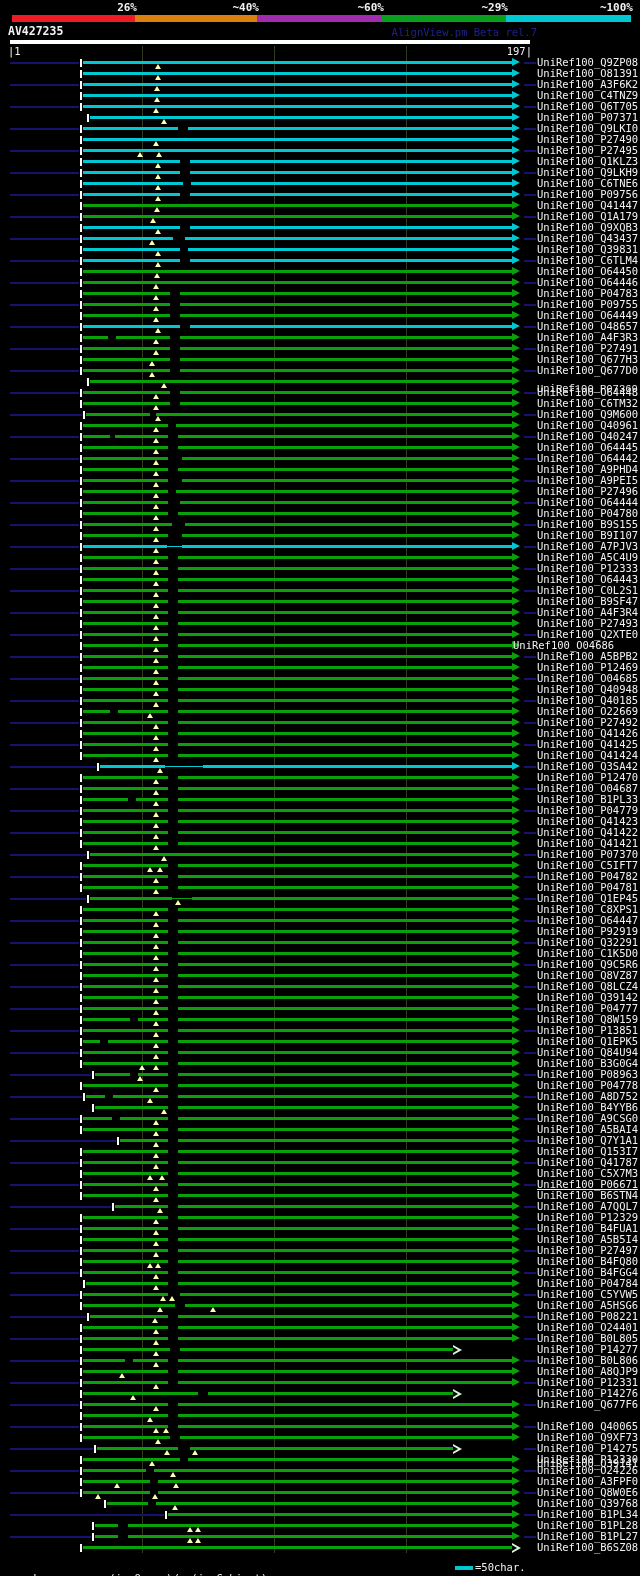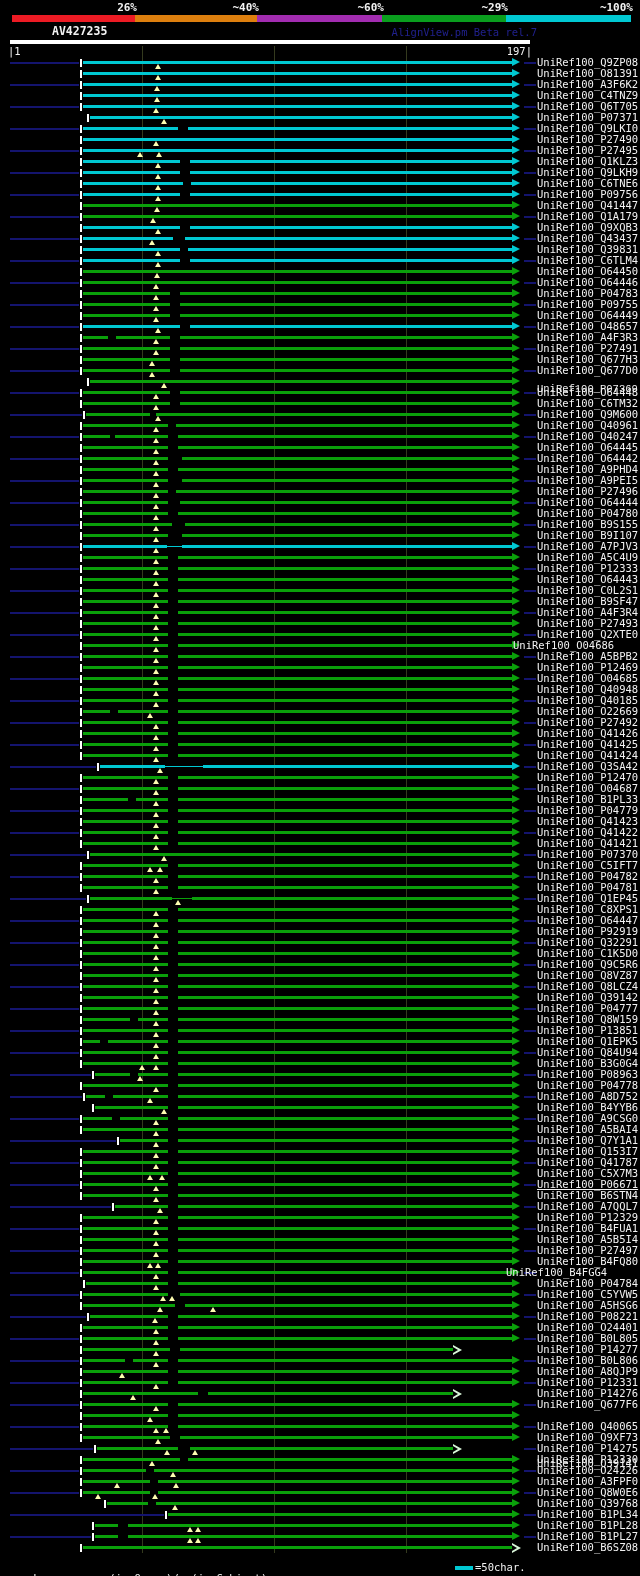--- a/index.html
+++ b/index.html
@@ -23,21 +23,21 @@
     </div>
 
   <div id="scale-bar">
       <div class="abs" style="left: 12px; top: 15px; width: 123px; height: 7px; background: rgb(237, 27, 36);"></div>
       <div class="abs" style="left: 135px; top: 15px; width: 122px; height: 7px; background: rgb(221, 127, 14);"></div>
       <div class="abs" style="left: 257px; top: 15px; width: 125px; height: 7px; background: rgb(162, 44, 176);"></div>
       <div class="abs" style="left: 382px; top: 15px; width: 124px; height: 7px; background: rgb(10, 158, 30);"></div>
       <div class="abs" style="left: 506px; top: 15px; width: 125px; height: 7px; background: rgb(0, 200, 210);"></div>
     </div>
 
-  <div class="abs txt bold" style="left:8px;top:26px;font-size:11.5px;margin-left:44px;">AV427235</div>
+  <div class="abs txt bold" style="left:8px;top:26px;font-size:11.5px;">AV427235</div>
   <div class="abs txt" style="right:103px;top:27px;color:#20208c;">AlignView.pm Beta rel.7</div>
 
   <div class="abs" style="left:10px;top:40px;width:520px;height:4px;background:#ffffff;"></div>
 
   <div class="abs txt" style="left:8px;top:46px;">|1</div>
   <div class="abs txt" style="right:108px;top:46px;">197|</div>
 
   <div id="plot">
       <div class="abs" style="left: 142px; top: 46px; width: 1px; height: 1507px; background: rgb(52, 58, 30);"></div>
       <div class="abs" style="left: 274px; top: 46px; width: 1px; height: 1507px; background: rgb(52, 58, 30);"></div>
@@ -925,21 +925,21 @@
       <div class="abs" style="left: 512px; top: 1257px; width: 0px; height: 0px; border-top: 4.5px solid transparent; border-bottom: 4.5px solid transparent; border-left: 8px solid rgb(10, 160, 10); background: transparent;"></div>
       <div class="abs txt" style="left: 537px; top: 1256px;">UniRef100_B4FQ80</div>
       <div class="abs" style="left: 0px; top: 1267px; width: 640px; height: 11px; position: absolute;"></div>
       <div class="abs" style="left: 10px; top: 1272px; width: 69px; height: 2px; background: rgb(20, 20, 110);"></div>
       <div class="abs" style="left: 524px; top: 1272px; width: 12px; height: 2px; background: rgb(20, 20, 110);"></div>
       <div class="abs" style="left: 80px; top: 1269px; width: 2px; height: 8px; background: rgb(255, 255, 255);"></div>
       <div class="abs" title="UniRef100_B4FGG4 (~80%)" style="left: 83px; top: 1271px; width: 429px; height: 3px; background: rgb(10, 160, 10);"></div>
       <div class="abs" style="left: 168px; top: 1270px; width: 10px; height: 5px; background: rgb(0, 0, 0);"></div>
       <div class="abs" style="left: 153px; top: 1274px; width: 0px; height: 0px; border-left: 3.5px solid transparent; border-right: 3.5px solid transparent; border-bottom: 5px solid rgb(253, 253, 176); background: transparent;"></div>
       <div class="abs" style="left: 512px; top: 1268px; width: 0px; height: 0px; border-top: 4.5px solid transparent; border-bottom: 4.5px solid transparent; border-left: 8px solid rgb(10, 160, 10); background: transparent;"></div>
-      <div class="abs txt" style="left: 506px; top: 1267px;">UniRef100_B4FGG4</div>
+      <div class="abs txt" style="left: 537px; top: 1267px;">UniRef100_B4FGG4</div>
       <div class="abs" style="left: 0px; top: 1278px; width: 640px; height: 11px; position: absolute;"></div>
       <div class="abs" style="left: 83px; top: 1280px; width: 2px; height: 8px; background: rgb(255, 255, 255);"></div>
       <div class="abs" title="UniRef100_P04784 (~80%)" style="left: 86px; top: 1282px; width: 426px; height: 3px; background: rgb(10, 160, 10);"></div>
       <div class="abs" style="left: 168px; top: 1281px; width: 10px; height: 5px; background: rgb(0, 0, 0);"></div>
       <div class="abs" style="left: 153px; top: 1285px; width: 0px; height: 0px; border-left: 3.5px solid transparent; border-right: 3.5px solid transparent; border-bottom: 5px solid rgb(253, 253, 176); background: transparent;"></div>
       <div class="abs" style="left: 512px; top: 1279px; width: 0px; height: 0px; border-top: 4.5px solid transparent; border-bottom: 4.5px solid transparent; border-left: 8px solid rgb(10, 160, 10); background: transparent;"></div>
       <div class="abs txt" style="left: 537px; top: 1278px;">UniRef100_P04784</div>
       <div class="abs" style="left: 0px; top: 1289px; width: 640px; height: 11px; position: absolute;"></div>
       <div class="abs" style="left: 10px; top: 1294px; width: 69px; height: 2px; background: rgb(20, 20, 110);"></div>
       <div class="abs" style="left: 524px; top: 1294px; width: 12px; height: 2px; background: rgb(20, 20, 110);"></div>

